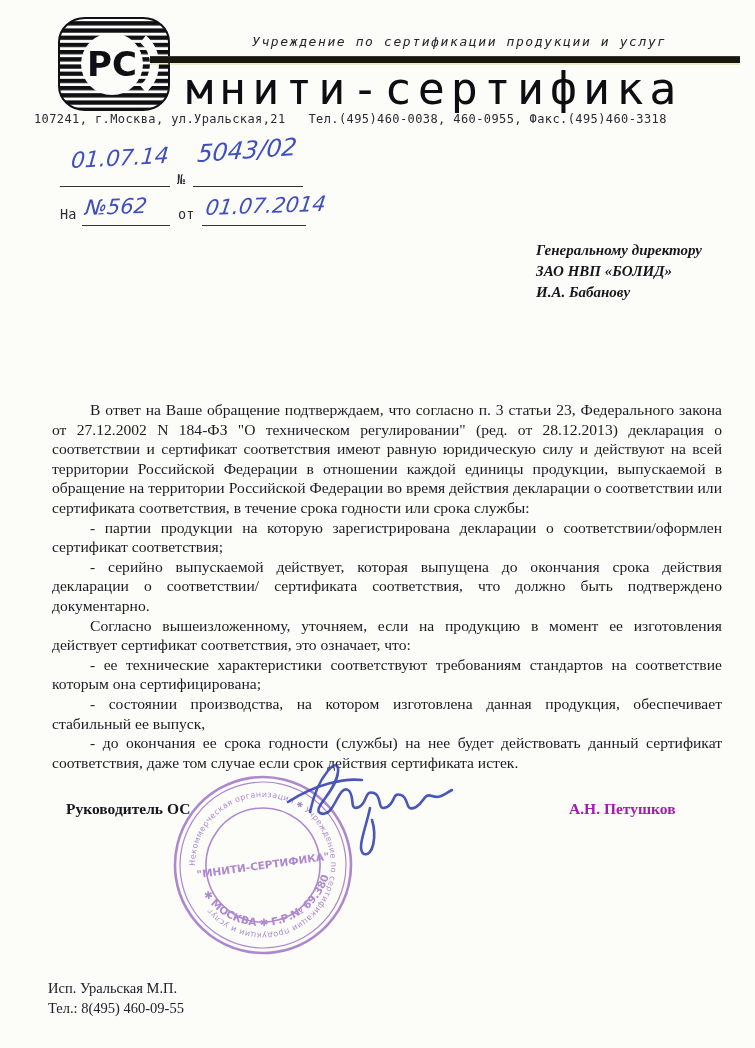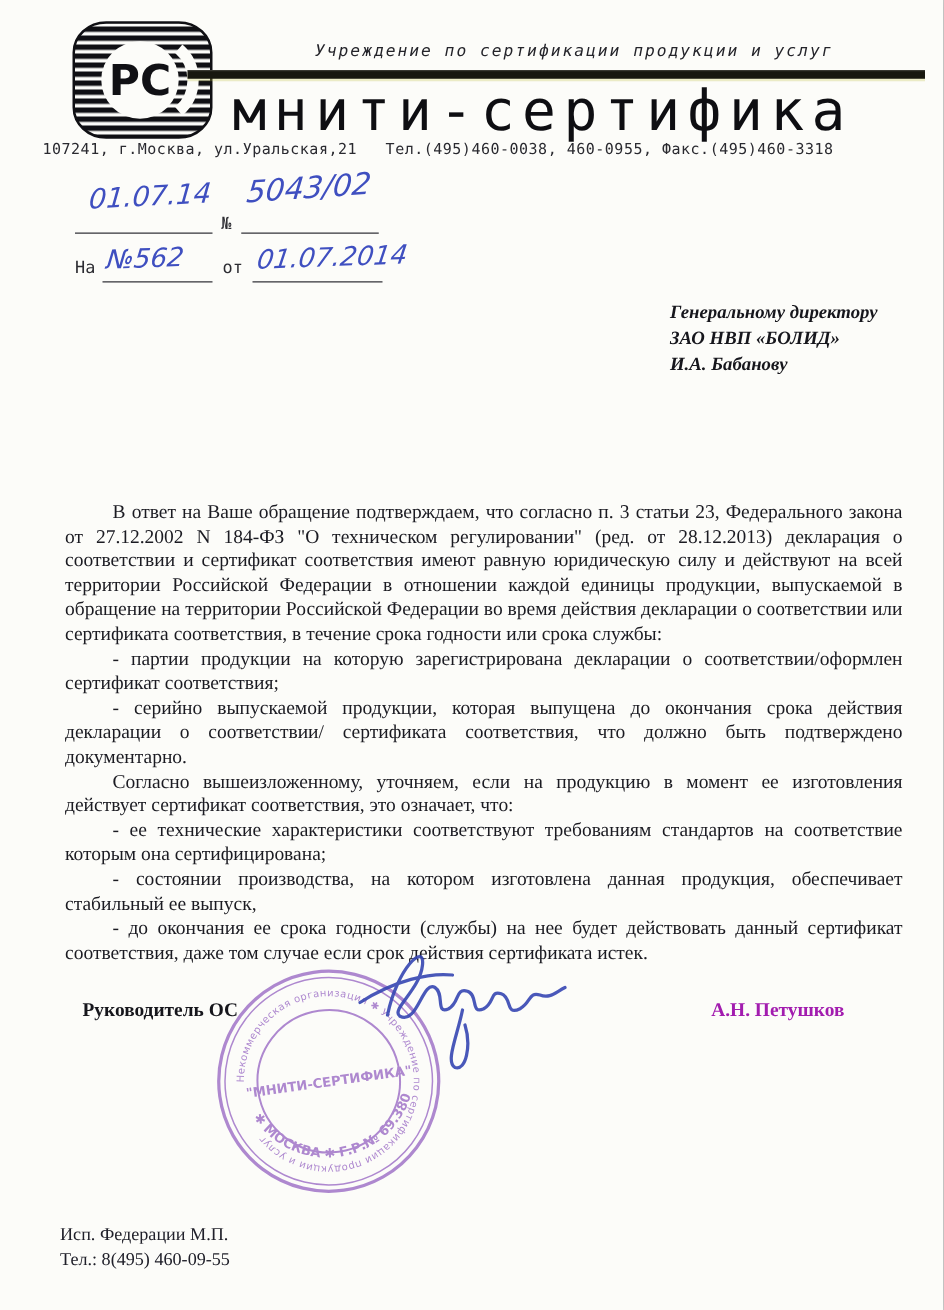--- a/index.html
+++ b/index.html
@@ -126,21 +126,21 @@
 
   <div class="recipient">
     <div>Генеральному директору</div>
     <div>ЗАО НВП «БОЛИД»</div>
     <div>И.А. Бабанову</div>
   </div>
 
   <div class="body-text">
     <p>В ответ на Ваше обращение подтверждаем, что согласно п. 3 статьи 23, Федерального закона от 27.12.2002 N 184-ФЗ "О техническом регулировании" (ред. от 28.12.2013) декларация о соответствии и сертификат соответствия имеют равную юридическую силу и действуют на всей территории Российской Федерации в отношении каждой единицы продукции, выпускаемой в обращение на территории Российской Федерации во время действия декларации о соответствии или сертификата соответствия, в течение срока годности или срока службы:</p>
     <p>- партии продукции на которую зарегистрирована декларации о соответствии/оформлен сертификат соответствия;</p>
-    <p>- серийно выпускаемой продукции, которая выпущена до окончания срока действия декларации о соответствии/ сертификата соответствия, что должно быть подтверждено документарно.</p>
+    <p>- серийно выпускаемой действует, которая выпущена до окончания срока действия декларации о соответствии/ сертификата соответствия, что должно быть подтверждено документарно.</p>
     <p>Согласно вышеизложенному, уточняем, если на продукцию в момент ее изготовления действует сертификат соответствия, это означает, что:</p>
     <p>- ее технические характеристики соответствуют требованиям стандартов на соответствие которым она сертифицирована;</p>
     <p>- состоянии производства, на котором изготовлена данная продукция, обеспечивает стабильный ее выпуск,</p>
     <p>- до окончания ее срока годности (службы) на нее будет действовать данный сертификат соответствия, даже  том случае если срок действия сертификата истек.</p>
   </div>
 
   <div class="sig-row-left">Руководитель ОС</div>
   <div class="sig-row-right">А.Н. Петушков</div>
 
   <svg class="stamp-svg" viewBox="0 0 190 190" aria-hidden="true">
@@ -164,17 +164,17 @@
 
   <svg class="sign-svg" viewBox="0 0 185 118" aria-hidden="true">
     <g fill="none" stroke="#3646b2" stroke-width="2.6" stroke-linecap="round" opacity="0.9">
       <path d="M 6 52 C 34 34, 62 28, 80 30"></path>
       <path d="M 28 62 C 36 24, 58 4, 56 22 C 54 42, 30 58, 38 63 C 52 70, 56 34, 66 40 C 74 45, 66 62, 77 57 C 86 52, 82 40, 92 43 C 101 46, 94 62, 105 57 C 114 52, 110 42, 119 45 C 128 48, 122 63, 134 57 C 143 52, 141 43, 150 46 C 158 49, 162 44, 170 40"></path>
       <path d="M 88 58 C 84 78, 74 100, 82 104 C 91 107, 95 86, 90 70"></path>
     </g>
   </svg>
 
   <div class="footer">
-    <div>Исп. Федерации М.П.</div>
+    <div>Исп. Уральская М.П.</div>
     <div>Тел.: 8(495) 460-09-55</div>
   </div>
 
 </div>
 
 </body></html>

